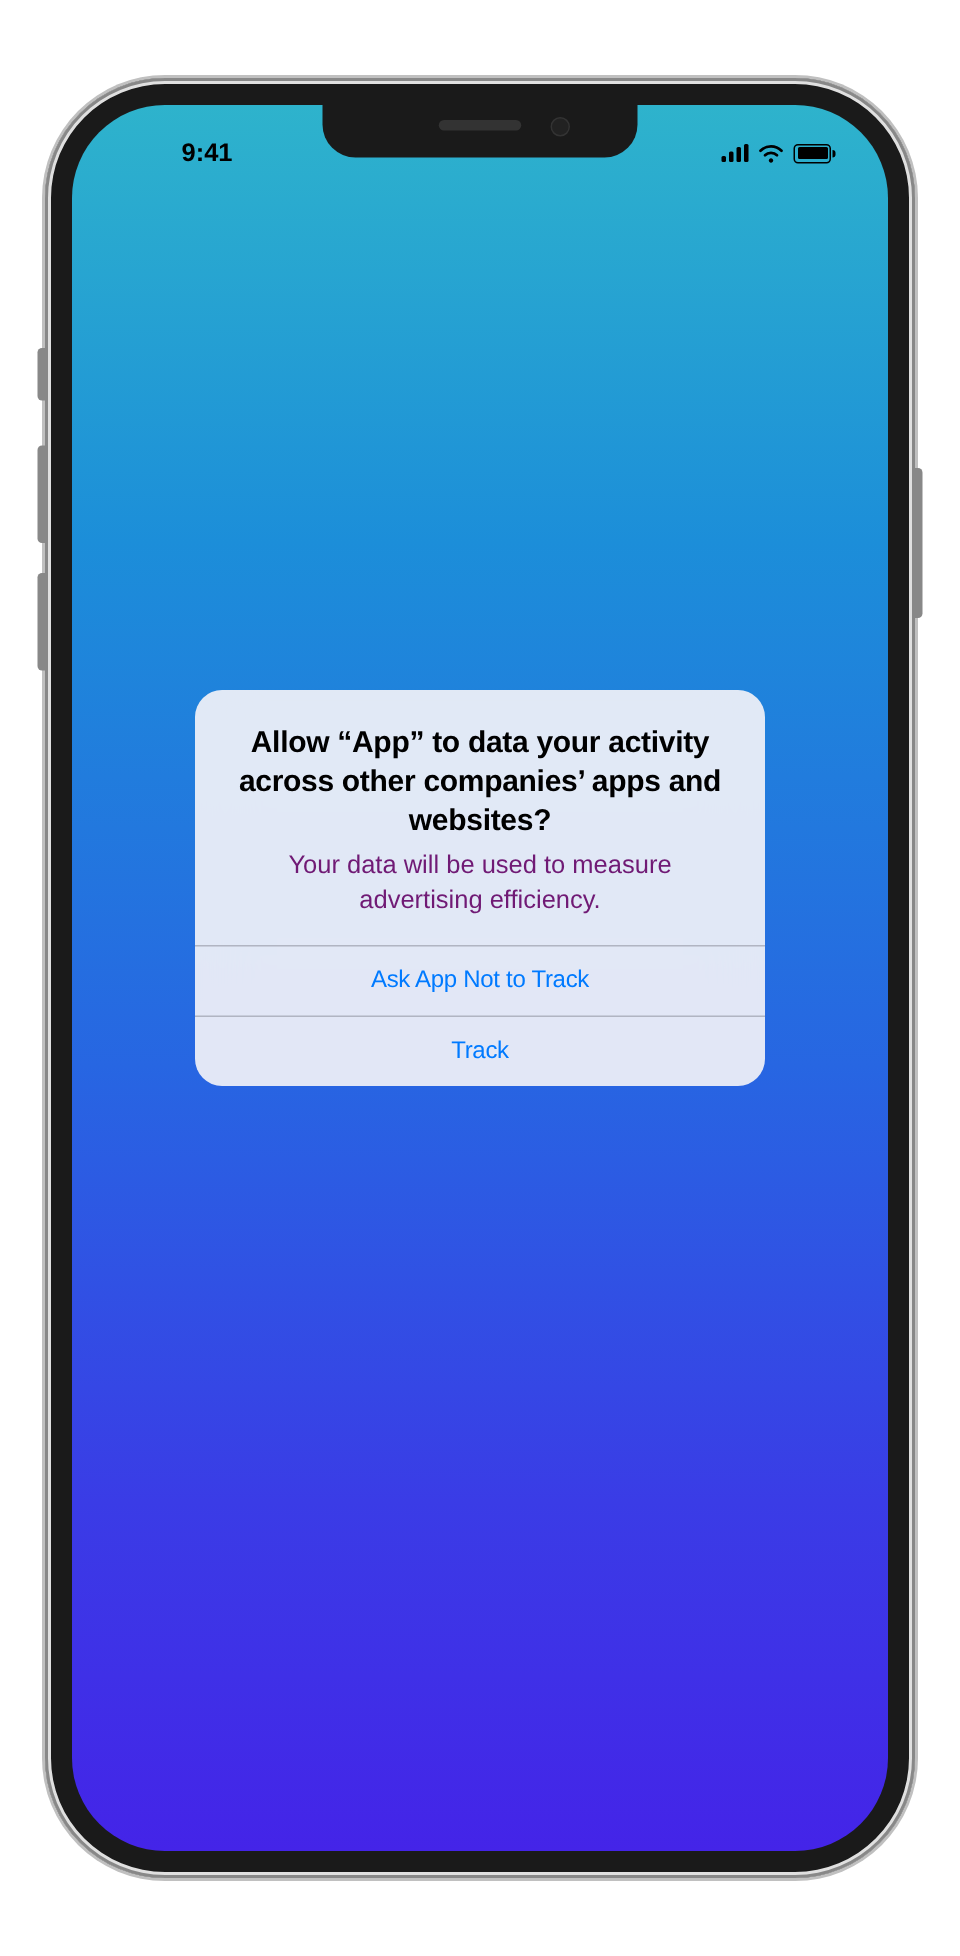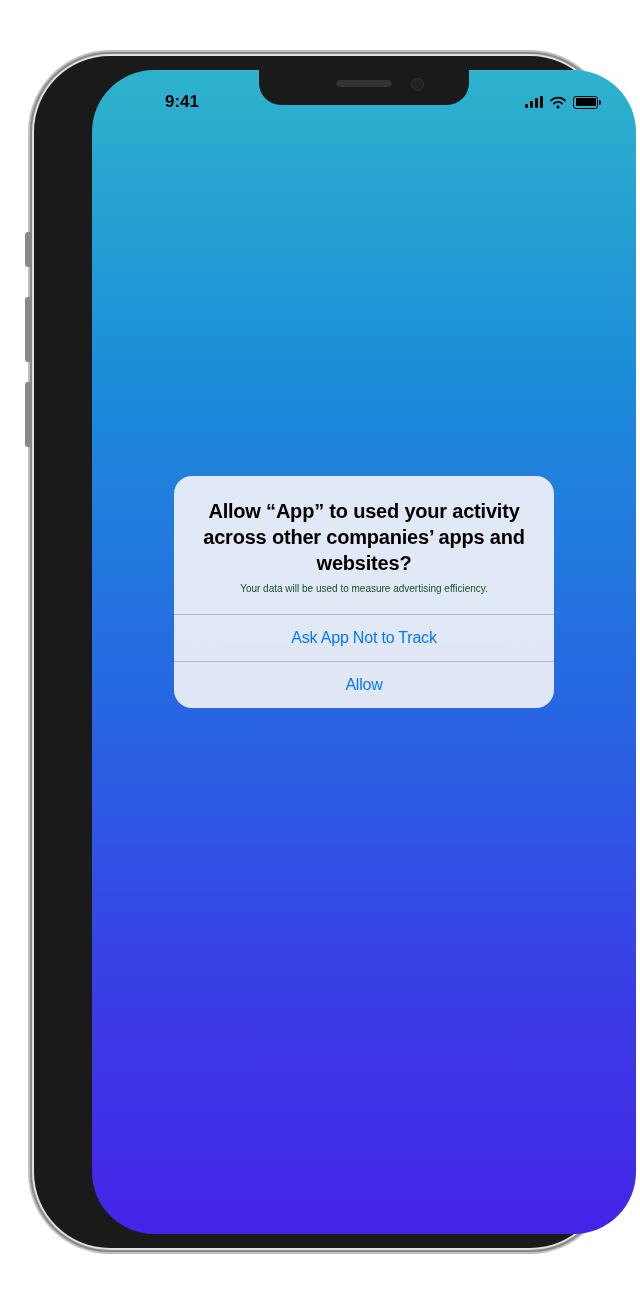--- a/index.html
+++ b/index.html
@@ -76,21 +76,20 @@
       height: 100%;
       background: linear-gradient(180deg, 
         #2eb3cc 0%, 
         #1c8ed9 25%,
         #2766e2 55%,
         #3a3ce6 80%,
         #4424e8 100%);
       border-radius: 62px;
       position: relative;
       overflow: hidden;
-      margin-left: 44px;
     }
     
     .notch {
       position: absolute;
       top: 0;
       left: 50%;
       transform: translateX(-50%);
       width: 210px;
       height: 35px;
       background: #1a1a1a;
@@ -231,22 +230,22 @@
     .alert-title {
       font-size: 20px;
       font-weight: 600;
       color: #000;
       line-height: 1.3;
       margin-bottom: 6px;
       letter-spacing: -0.2px;
     }
     
     .alert-message {
-      font-size: 10px;
-      color: #14532d;
+      font-size: 17px;
+      color: #701a75;
       line-height: 1.35;
       padding: 0 10px;
     }
     
     .alert-button {
       width: 100%;
       border: none;
       border-top: 0.5px solid rgba(60, 60, 67, 0.29);
       background: transparent;
       padding: 14px 0;
@@ -294,22 +293,22 @@
             <div class="battery-fill"></div>
           </div>
           <div class="battery-tip"></div>
         </div>
       </div>
     </div>
 
     <div class="alert-container">
       <div class="alert">
         <div class="alert-content">
-          <div class="alert-title">Allow “App” to used your activity across other companies’ apps and websites?</div>
+          <div class="alert-title">Allow “App” to data your activity across other companies’ apps and websites?</div>
           <div class="alert-message">Your data will be used to measure advertising efficiency.</div>
         </div>
         <button class="alert-button">Ask App Not to Track</button>
-        <button class="alert-button">Allow</button>
+        <button class="alert-button">Track</button>
       </div>
     </div>
 
   </div>
 </div>
 
 </body></html>

